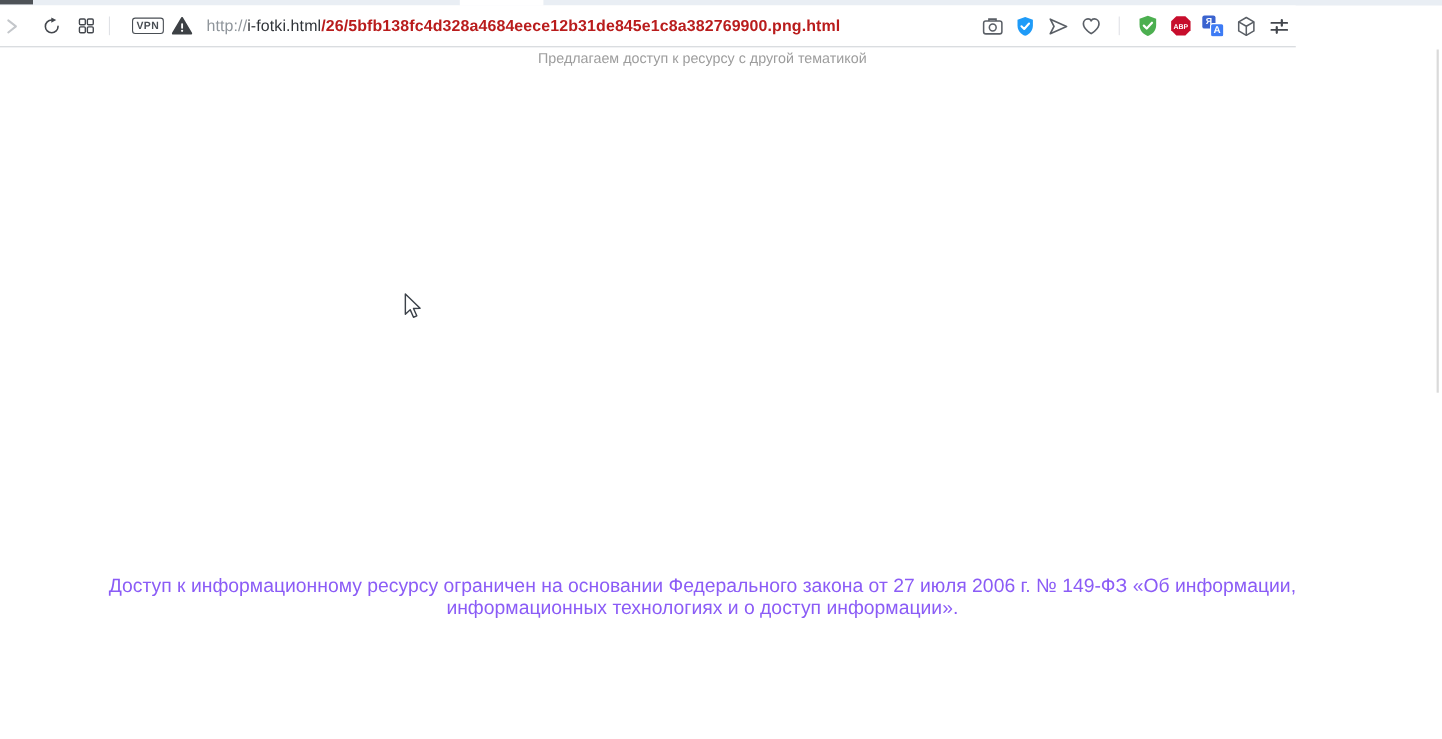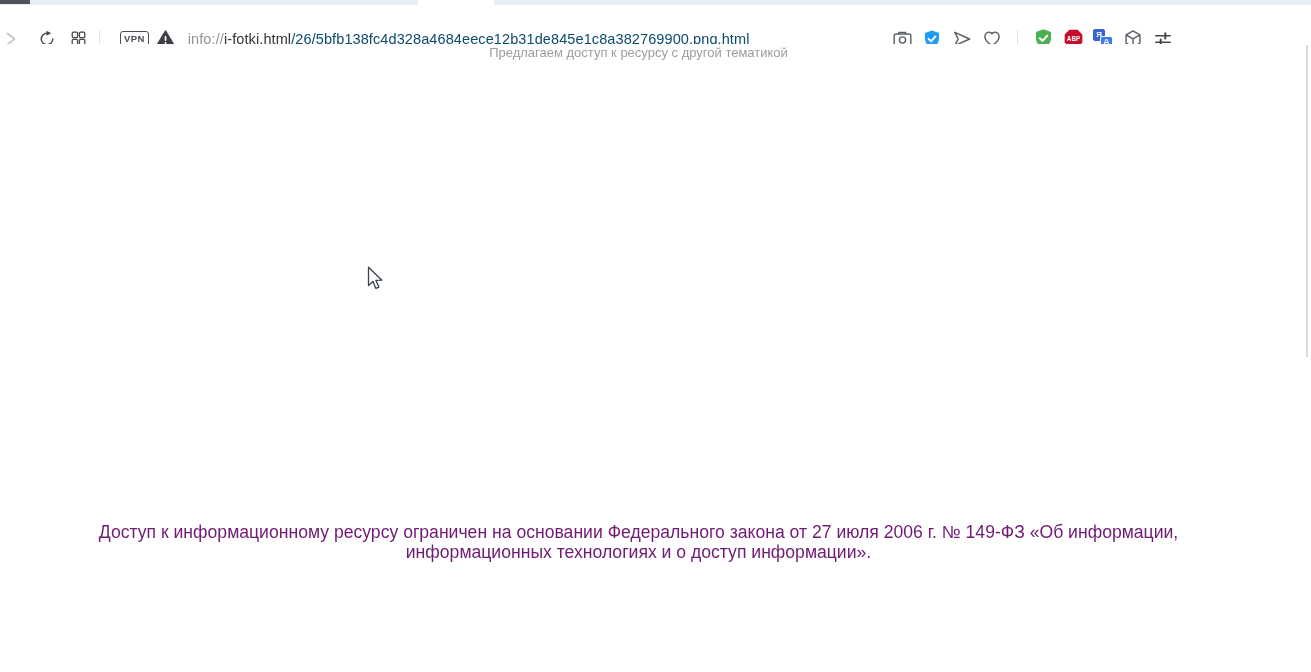--- a/index.html
+++ b/index.html
@@ -11,21 +11,21 @@
   }
   .window { position: absolute; inset: 0; background: #fff; }
 
   
   .tabstrip { position: absolute; left: 0; top: 0; width: 1311px; height: 5px; background: #e9eef4; }
   .tabstrip-dark { position: absolute; left: 0; top: 0; width: 30px; height: 4px; background: #4e5257; }
   .tab-active-gap { position: absolute; left: 418px; top: 0; width: 76px; height: 5px; background: #ffffff; }
 
   
   .toolbar {
-    position: absolute; left: 0; top: 20px; width: 1178px; height: 38px;
+    position: absolute; left: 0; top: 5px; width: 1178px; height: 38px;
     background: #ffffff; border-bottom: 1px solid #d2d5d9;
   }
   .tb-left {
     position: absolute; left: 0; top: 0; height: 37px;
     display: flex; align-items: center;
   }
   .tb-right {
     position: absolute; right: 4px; top: 0; height: 37px;
     display: flex; align-items: center; gap: 8px;
   }
@@ -46,21 +46,21 @@
     padding: 1px 3px; line-height: 11px; margin: 0 7px 0 14px; cursor: pointer;
   }
   .warn-wrap { width: 20px; display: flex; align-items: center; justify-content: center; cursor: pointer; }
 
   .url {
     margin-left: 12px; font-size: 14.5px; letter-spacing: 0.1px;
     white-space: nowrap; cursor: text;
   }
   .url .scheme { color: #8f959b; }
   .url .domain { color: #303439; }
-  .url .path   { color: #0c4a6e; }
+  .url .path   { color: #b91c1c; font-weight: bold; }
 
   
   .tr-ic { position: relative; width: 20px; height: 20px; }
   .tr-back {
     position: absolute; left: 0; top: 0; width: 12px; height: 12px;
     background: #3a63cf; border-radius: 2px; color: #fff;
     font-size: 8px; font-weight: 700; display: flex; align-items: center; justify-content: center;
   }
   .tr-front {
     position: absolute; right: 0; bottom: 0; width: 13px; height: 13px;
@@ -69,21 +69,21 @@
   }
 
   
   .content { position: absolute; left: 0; top: 44px; width: 1311px; height: 664px; background: #fff; }
   .top-link {
     position: absolute; left: 0; top: 1px; width: 1277px;
     text-align: center; color: #9d9d9d; font-size: 13px; cursor: pointer;
   }
   .block-msg {
     position: absolute; left: 0; top: 479px; width: 1277px;
-    text-align: center; color: #701a75; font-size: 17.6px; line-height: 19.5px;
+    text-align: center; color: #8b5cf6; font-size: 17.6px; line-height: 19.5px;
   }
   .cursor { position: absolute; left: 367px; top: 222px; }
   .scrollbar-thumb {
     position: absolute; right: 3px; top: 1px; width: 2px; height: 312px;
     background: #dadada; cursor: pointer;
   }
 </style>
 </head>
 <body>
 
@@ -127,21 +127,21 @@
 
       <div class="warn-wrap">
         <svg width="19" height="17" viewBox="0 0 19 17">
           <polygon points="9.5,1.2 18,15.5 1,15.5" fill="#3d4145" stroke="#3d4145" stroke-width="1.6" stroke-linejoin="round"></polygon>
           <rect x="8.7" y="6.1" width="1.7" height="5" rx="0.8" fill="#ffffff"></rect>
           <circle cx="9.55" cy="13" r="1" fill="#ffffff"></circle>
         </svg>
       </div>
 
       <div class="url">
-        <span class="scheme">info://</span><span class="domain">i-fotki.html</span><span class="path">/26/5bfb138fc4d328a4684eece12b31de845e1c8a382769900.png.html</span>
+        <span class="scheme">http://</span><span class="domain">i-fotki.html</span><span class="path">/26/5bfb138fc4d328a4684eece12b31de845e1c8a382769900.png.html</span>
       </div>
     </div>
 
     <div class="tb-right">
 
       <button class="icon-btn">
         <svg width="21" height="20" viewBox="0 0 21 20">
           <path d="M7 5 V3.4 H13.5 V5" fill="none" stroke="#5a5f66" stroke-width="1.4"></path>
           <rect x="2.2" y="5" width="16.6" height="11.8" rx="2" fill="none" stroke="#5a5f66" stroke-width="1.4"></rect>
           <circle cx="10.5" cy="11" r="3.1" fill="none" stroke="#5a5f66" stroke-width="1.4"></circle>

